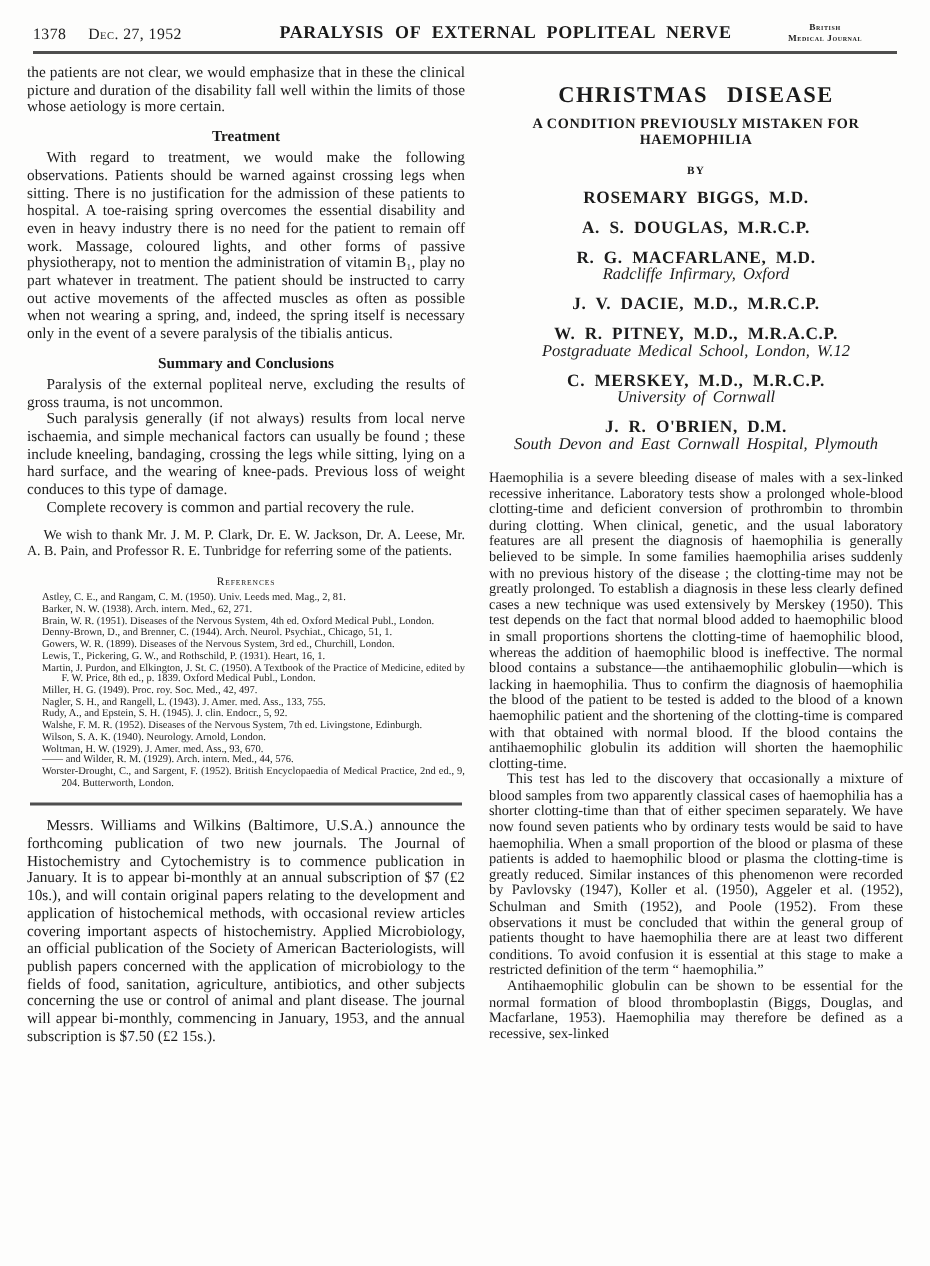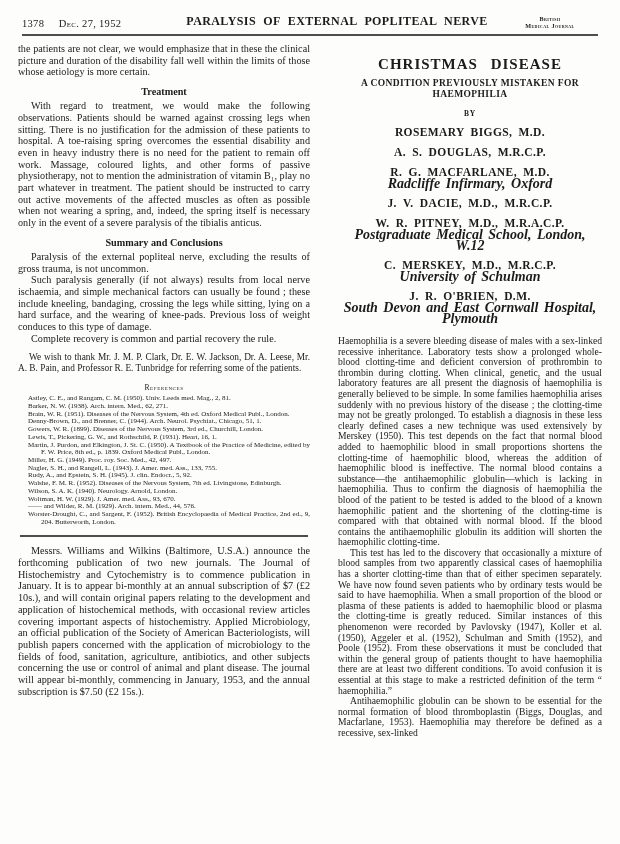--- a/index.html
+++ b/index.html
@@ -47,21 +47,21 @@
     text-align: center;
     font-size: 6.2px;
     font-weight: bold;
     font-variant: small-caps;
     letter-spacing: 0.4px;
     line-height: 7px;
   }
   
   .columns {
     display: flex;
-    gap: 28px;
+    gap: 16px;
     margin-top: 7px;
   }
   .col-left  { width: 292px; }
   .col-right { flex: 1; }
 
   
   .para {
     margin: 0;
     font-size: 10.2px;
     line-height: 11.7px;
@@ -130,24 +130,23 @@
   .author { text-align: center; }
   .author-name {
     margin-top: 8px;
     font-size: 11.5px;
     font-weight: bold;
     letter-spacing: 0.4px;
     word-spacing: 3px;
   }
   .author-affil {
     font-style: italic;
-    font-size: 14px;
+    font-size: 11px;
     line-height: 11px;
     word-spacing: 2px;
-    font-weight: bold;
   }
   .author-affil:empty { display: none; }
   .conjunction {
     margin-top: 9px;
     text-align: center;
     font-size: 7.5px;
     font-weight: bold;
     letter-spacing: 0.8px;
   }
   
@@ -237,21 +236,21 @@
       <div class="author">
         <div class="author-name">J. V. DACIE, M.D., M.R.C.P.</div>
 
       </div>
       <div class="author">
         <div class="author-name">W. R. PITNEY, M.D., M.R.A.C.P.</div>
         <div class="author-affil">Postgraduate Medical School, London, W.12</div>
       </div>
       <div class="author">
         <div class="author-name">C. MERSKEY, M.D., M.R.C.P.</div>
-        <div class="author-affil">University of Schulman</div>
+        <div class="author-affil">University of Cornwall</div>
       </div>
 
 
       <div class="author">
         <div class="author-name">J. R. O'BRIEN, D.M.</div>
         <div class="author-affil">South Devon and East Cornwall Hospital, Plymouth</div>
       </div>
 
       <div class="bodytext">
         <p class="bodypara first">Haemophilia is a severe bleeding disease of males with a sex-linked recessive inheritance. Laboratory tests show a prolonged whole-blood clotting-time and deficient conversion of prothrombin to thrombin during clotting. When clinical, genetic, and the usual laboratory features are all present the diagnosis of haemophilia is generally believed to be simple. In some families haemophilia arises suddenly with no previous history of the disease ; the clotting-time may not be greatly prolonged. To establish a diagnosis in these less clearly defined cases a new technique was used extensively by Merskey (1950). This test depends on the fact that normal blood added to haemophilic blood in small proportions shortens the clotting-time of haemophilic blood, whereas the addition of haemophilic blood is ineffective. The normal blood contains a substance—the antihaemophilic globulin—which is lacking in haemophilia. Thus to confirm the diagnosis of haemophilia the blood of the patient to be tested is added to the blood of a known haemophilic patient and the shortening of the clotting-time is compared with that obtained with normal blood. If the blood contains the antihaemophilic globulin its addition will shorten the haemophilic clotting-time.</p>

